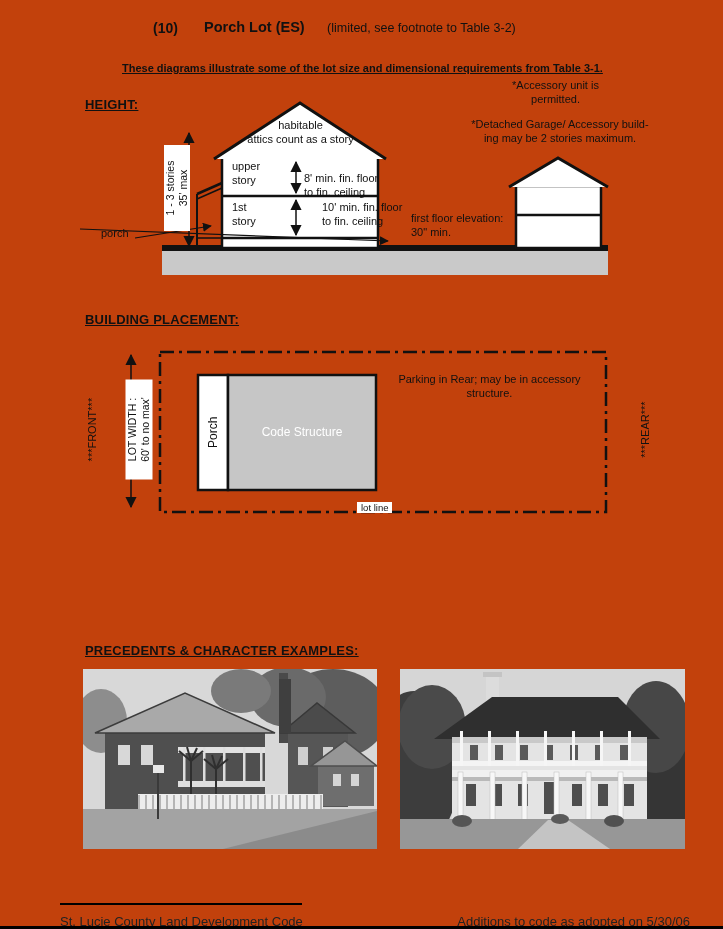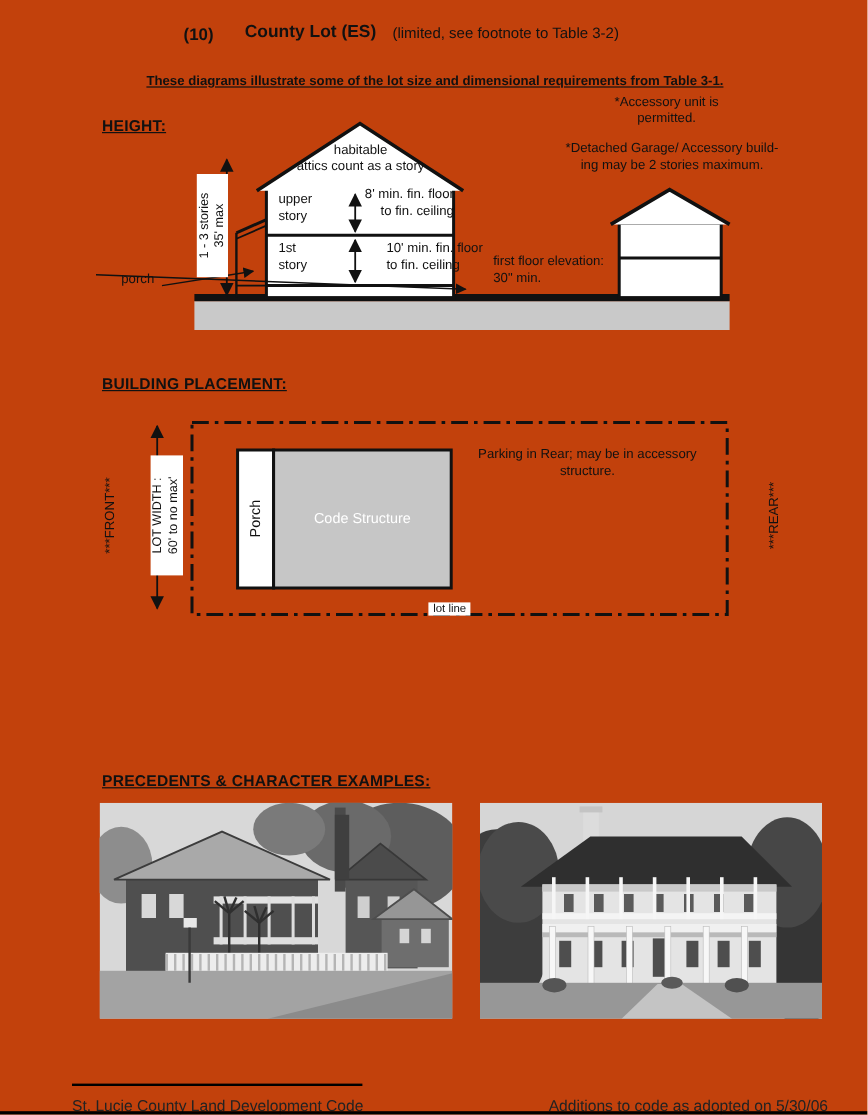--- a/index.html
+++ b/index.html
@@ -16,21 +16,21 @@
   .nowrap{white-space:nowrap;}
   svg{display:block;}
   .footer-text{font-size:13px;color:#222;}
 </style>
 </head>
 <body>
 
 <div class="page">
 
   <div class="abs b nowrap" style="left:153px;top:20px;font-size:14px;">(10)</div>
-  <div class="abs b nowrap" style="left:204px;top:19px;font-size:14.5px;">County Lot  (ES)</div>
+  <div class="abs b nowrap" style="left:204px;top:19px;font-size:14.5px;">Porch Lot  (ES)</div>
   <div class="abs nowrap" style="left:327px;top:21px;font-size:12.5px;">(limited, see footnote to Table 3-2)</div>
   <div class="abs b u nowrap" style="left:122px;top:62px;font-size:11px;">These diagrams illustrate some of the lot size and dimensional requirements from Table 3-1.</div>
 
   <div class="abs heading" style="left:85px;top:97px;">HEIGHT:</div>
   <div class="abs ctr ml lbl" style="left:478px;top:79px;width:155px;">*Accessory unit is
 permitted.</div>
   <div class="abs ctr ml lbl" style="left:455px;top:118px;width:210px;">*Detached Garage/ Accessory build-
 ing may be 2 stories maximum.</div>
 
   <svg class="abs" style="left:80px;top:95px;" width="560" height="190" viewBox="0 0 560 190">
@@ -64,21 +64,21 @@
     <polyline points="429,92 478,63 528,92" fill="#fff" stroke="#111" stroke-width="3"></polyline>
 
     <line x1="332,134" y1="134" x2="308" y2="146" stroke="#111" stroke-width="1.2" marker-end="url(#ah)"></line>
     <line x1="55" y1="143" x2="131" y2="131" stroke="#111" stroke-width="1.2" marker-end="url(#ah)"></line>
   </svg>
 
   <div class="abs ctr ml lbl" style="left:228px;top:119px;width:145px;">habitable
 attics count as a story</div>
   <div class="abs ml lbl" style="left:232px;top:160px;">upper
 story</div>
-  <div class="abs ml lbl" style="left:304px;top:156px;text-align:right;">8' min. fin. floor
+  <div class="abs ml lbl" style="left:304px;top:172px;">8' min. fin. floor
 to fin. ceiling</div>
   <div class="abs ml lbl" style="left:232px;top:201px;">1st
 story</div>
   <div class="abs ml lbl" style="left:322px;top:201px;">10' min. fin. floor
 to fin. ceiling</div>
   <div class="abs ctr ml vert" style="left:134px;top:175px;width:86px;height:26px;font-size:10.5px;background:#fff;">1 - 3 stories
 35' max</div>
   <div class="abs lbl" style="left:101px;top:227px;">porch</div>
   <div class="abs ml lbl" style="left:411px;top:212px;">first floor elevation:
 30" min.</div>

